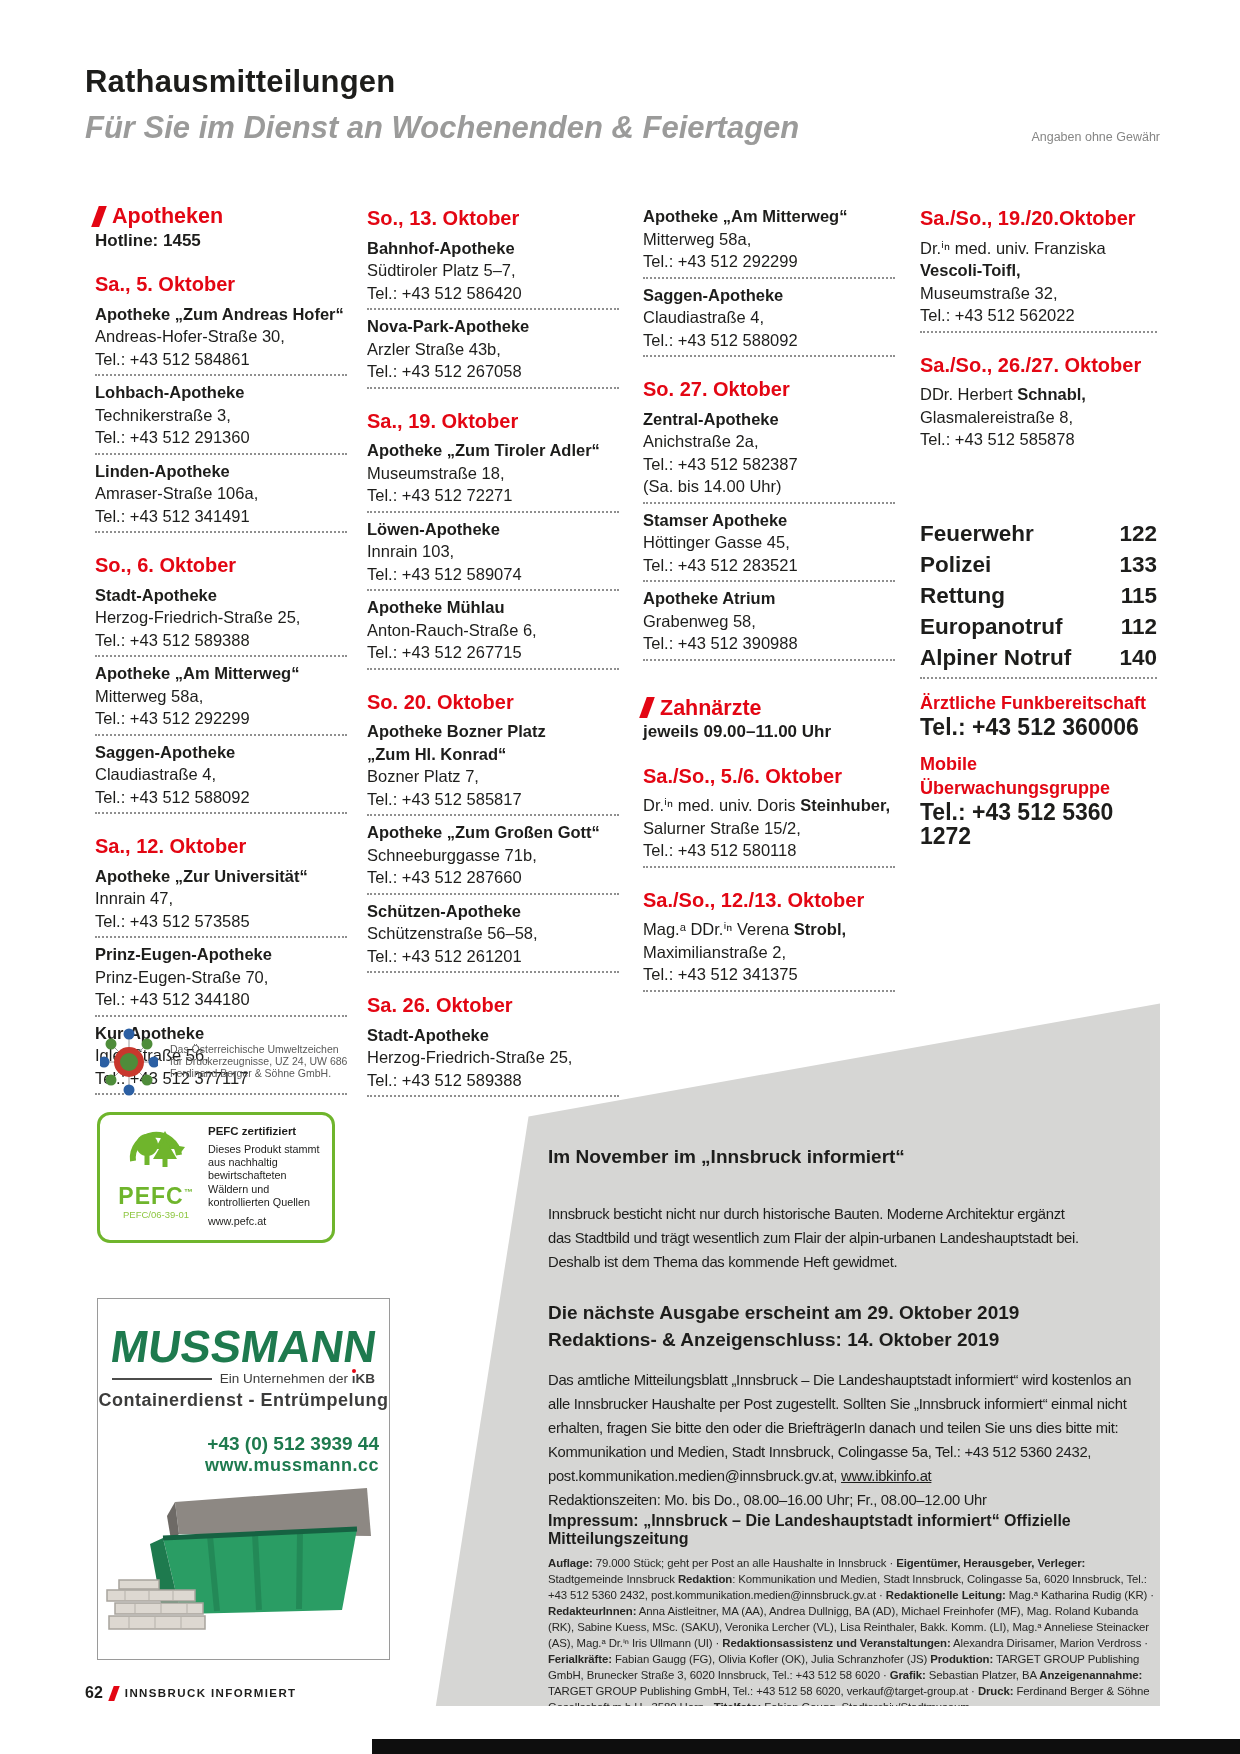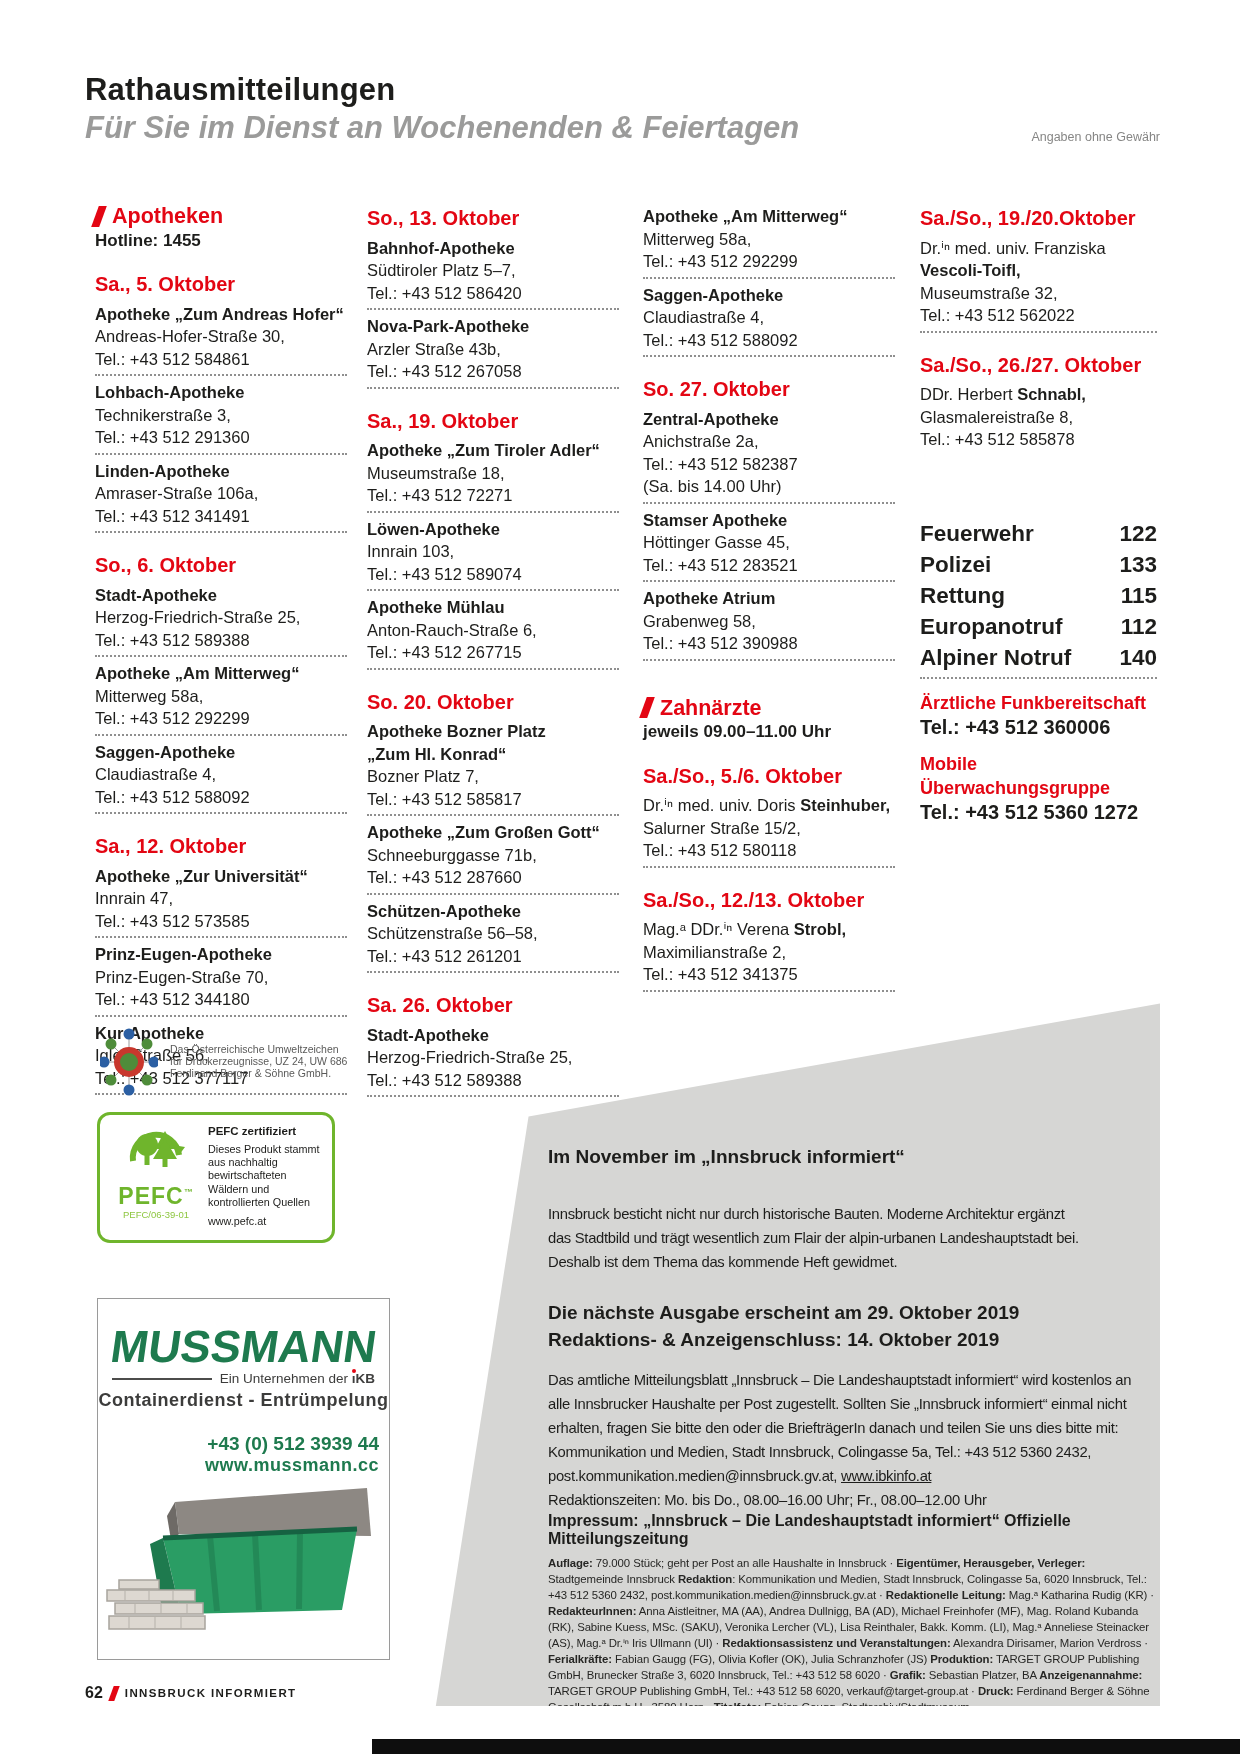--- a/index.html
+++ b/index.html
@@ -4,21 +4,21 @@
 <style>
   :root{
     --red:#e30613; --ink:#1d1d1b; --graytxt:#9b9b9a; --box:#d6d6d4;
     --pefc:#6fb52c; --pefclight:#8dc63f; --mgreen:#1e7a4e; --cgreen:#2a9d64;
   }
   *{margin:0;padding:0;box-sizing:border-box;}
   body{background:#888;font-family:"Liberation Sans","DejaVu Sans",sans-serif;}
   #page{position:relative;width:1240px;height:1754px;background:#fff;margin:0 auto;overflow:hidden;color:var(--ink);}
 
   
-  .pg-title{position:absolute;left:85px;top:72px;font-size:31px;font-weight:bold;letter-spacing:.2px;}
+  .pg-title{position:absolute;left:85px;top:64px;font-size:31px;font-weight:bold;letter-spacing:.2px;}
   .pg-sub{position:absolute;left:85px;top:110px;font-size:31px;font-weight:bold;font-style:italic;color:var(--graytxt);}
   .pg-disc{position:absolute;right:80px;top:130px;font-size:12.5px;color:#868685;}
 
   
   .col{position:absolute;top:205px;width:252px;font-size:16.5px;line-height:22.5px;}
   .col1{left:95px;} .col2{left:367px;} .col3{left:643px;} .col4{left:920px;width:237px;}
   .sec{display:flex;align-items:center;font-size:21.5px;font-weight:bold;color:var(--red);margin-bottom:2px;}
   .sec.mt{margin-top:36px;}
   .slash{display:inline-block;width:8px;height:21px;background:var(--red);transform:skewX(-20deg);margin-right:9px;}
   .secsub{font-weight:bold;font-size:17px;margin-bottom:18px;}
@@ -26,21 +26,21 @@
   .col > .dhead:first-child{margin-top:2px;}
   .entry{border-bottom:2px dotted #8f8f8f;padding-bottom:4px;margin-bottom:5px;}
   .entry.nodiv{border-bottom:none;}
   .entry .b{font-weight:bold;}
 
   
   .em-panel{position:absolute;left:920px;top:518px;width:237px;}
   .emrow{display:flex;justify-content:space-between;font-size:22.5px;font-weight:bold;line-height:31px;}
   .em-dots{border-bottom:2px dotted #8f8f8f;margin-top:4px;margin-bottom:12px;}
   .svc-label{color:var(--red);font-size:18px;font-weight:bold;line-height:24px;}
-  .svc-tel{font-size:20px;font-weight:bold;margin-bottom:13px;line-height:24px;}
+  .svc-tel{font-size:23px;font-weight:bold;margin-bottom:13px;line-height:24px;}
 
   
   .umwelt{position:absolute;left:100px;top:1028px;display:flex;}
   .umwelt-txt{font-size:10.5px;line-height:12px;color:#5a5a59;margin-left:12px;margin-top:15px;}
   .pefc-box{position:absolute;left:97px;top:1112px;width:238px;height:131px;border:3px solid var(--pefc);border-radius:13px;background:#fff;display:flex;padding:8px 8px 6px 10px;}
   .pefc-left{width:92px;text-align:center;}
   .pefc-word{color:var(--pefc);font-size:23px;font-weight:bold;letter-spacing:1px;line-height:22px;}
   .pefc-tm{font-size:9px;vertical-align:super;}
   .pefc-code{color:var(--pefclight);font-size:9.5px;margin-top:2px;}
   .pefc-right{flex:1;padding-left:6px;padding-top:2px;}

